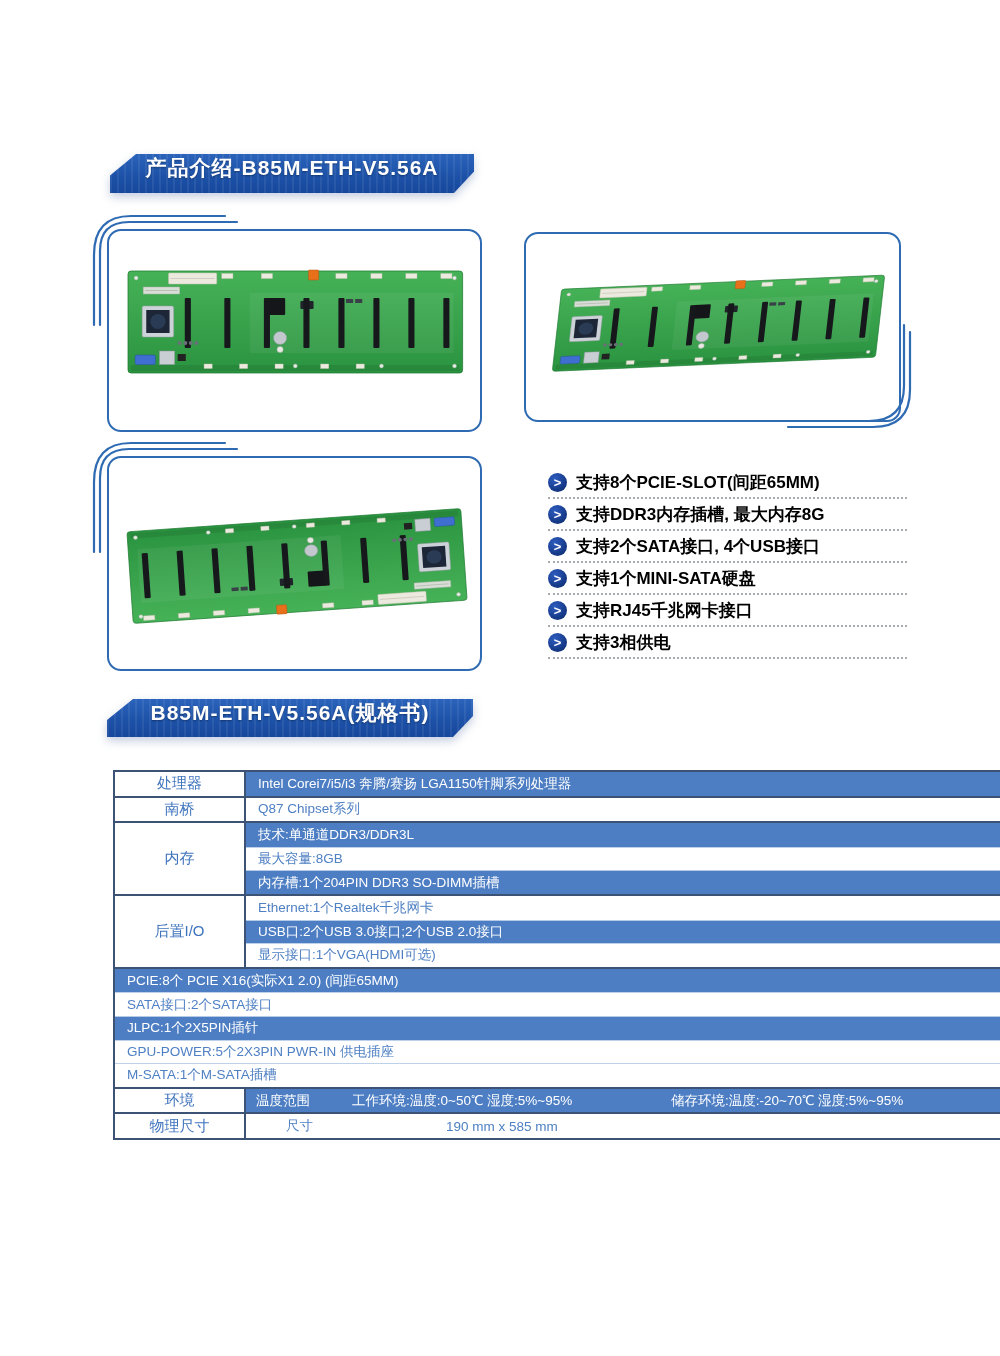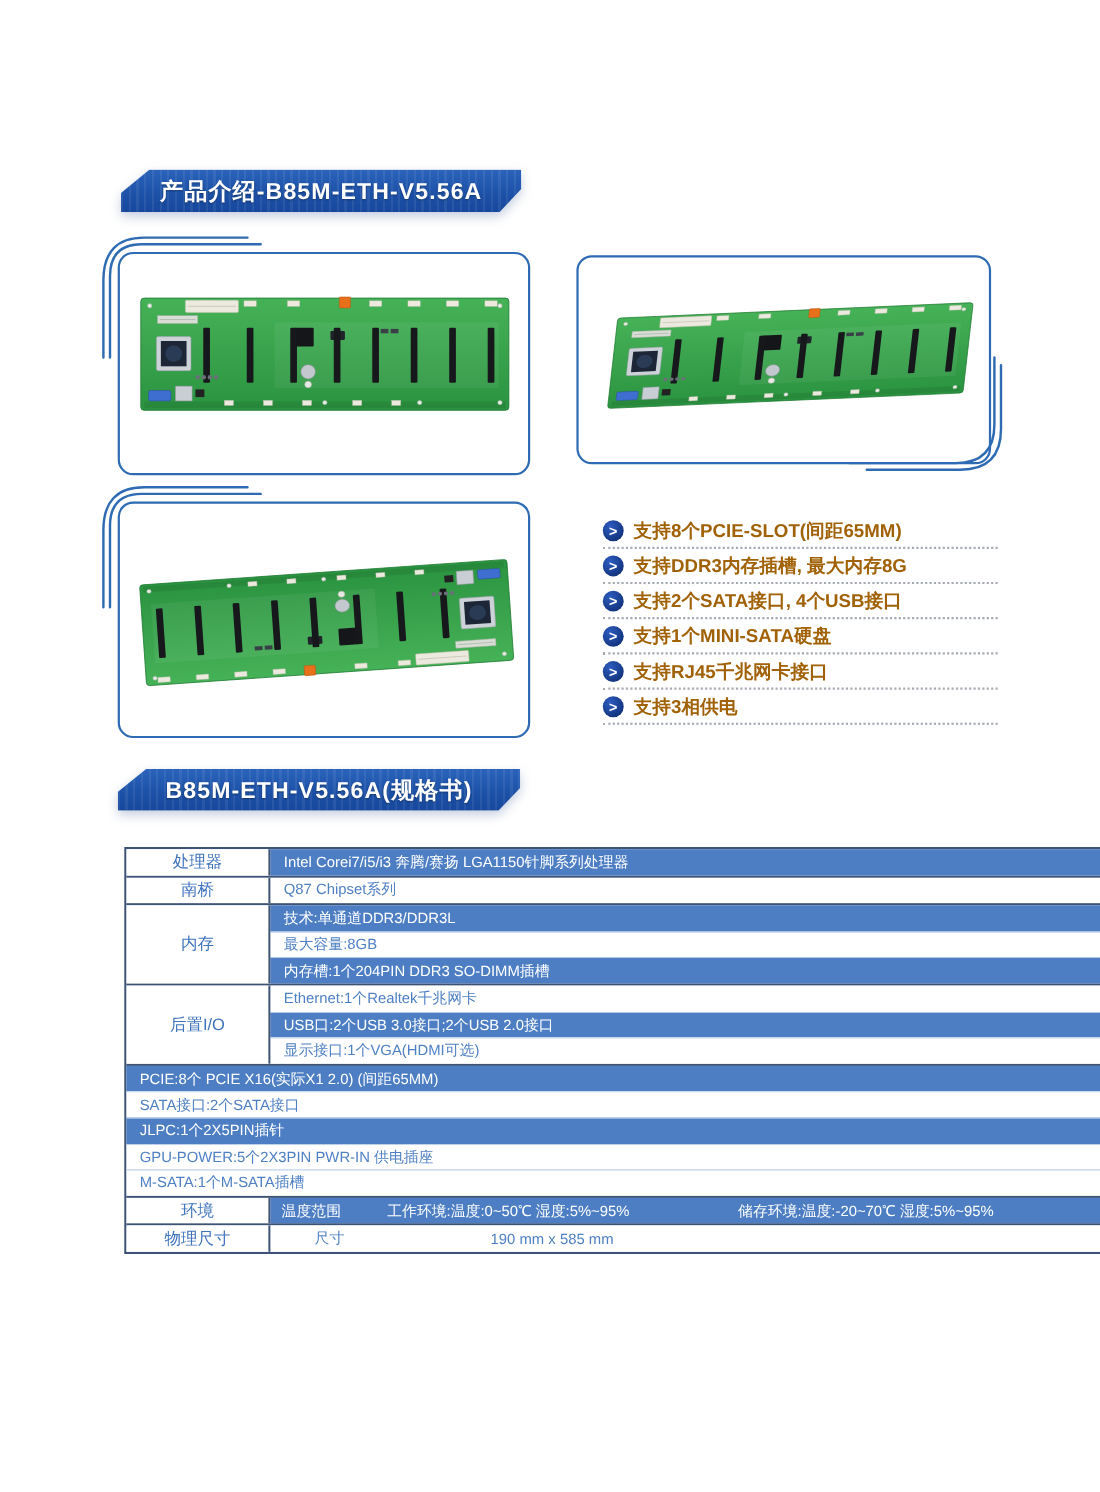--- a/index.html
+++ b/index.html
@@ -4,21 +4,21 @@
 <style>
   html,body{margin:0;padding:0;}
   body{
     width:1000px;height:1356px;position:relative;background:#ffffff;
     font-family:"Liberation Sans",sans-serif;overflow:hidden;
   }
   .page{position:absolute;inset:0;background:#ffffff;}
 
   
   .banner{
-    position:absolute;display:flex;align-items:center;justify-content:center;
+    position:absolute;display:flex;align-items:flex-start;justify-content:center;
     color:#fff;font-weight:bold;font-size:21px;letter-spacing:1px;
     background:
       repeating-linear-gradient(90deg, rgba(255,255,255,.07) 0 2px, rgba(0,0,0,0) 2px 7px),
       linear-gradient(180deg,#2b63bb 0%, #1d52a8 55%, #16479c 100%);
     clip-path:polygon(26px 0, 100% 0, 100% 45%, calc(100% - 20px) 100%, 0 100%, 0 55%);
     text-shadow:0 1px 2px rgba(0,0,0,.35);
   }
   .banner-wrap{position:absolute;filter:drop-shadow(0 4px 5px rgba(60,90,150,.30));}
   #banner-intro-wrap{left:110px;top:154px;}
   #banner-intro{position:relative;width:364px;height:39px;}
@@ -40,21 +40,21 @@
   .features{position:absolute;left:548px;top:467px;width:359px;}
   .feat-item{
     display:flex;align-items:center;gap:9px;height:30px;
     border-bottom:2px dotted #a6acb2;
   }
   .feat-icon{
     flex:0 0 19px;width:19px;height:19px;border-radius:50%;
     background:radial-gradient(circle at 35% 30%, #2d5cc0, #12347e 75%);
     color:#fff;font-size:13px;font-weight:bold;line-height:19px;text-align:center;
   }
-  .feat-text{font-size:17px;font-weight:700;color:#a16207;white-space:nowrap;}
+  .feat-text{font-size:17px;font-weight:700;color:#000000;white-space:nowrap;}
 
   
   .spec-table{
     position:absolute;left:113px;top:770px;width:967px;
     border:2px solid #3c5375;background:#fff;box-sizing:border-box;
   }
   .tgroup{display:flex;border-top:2px solid #3c5375;}
   .tgroup:first-child{border-top:none;}
   .tlabel{
     flex:0 0 129px;width:129px;display:flex;align-items:center;justify-content:center;

